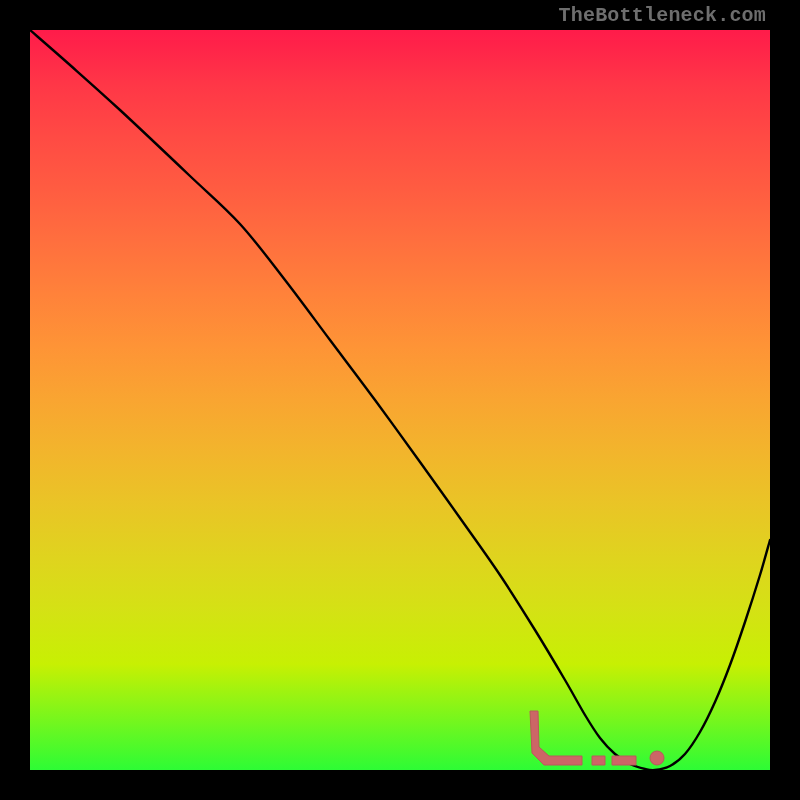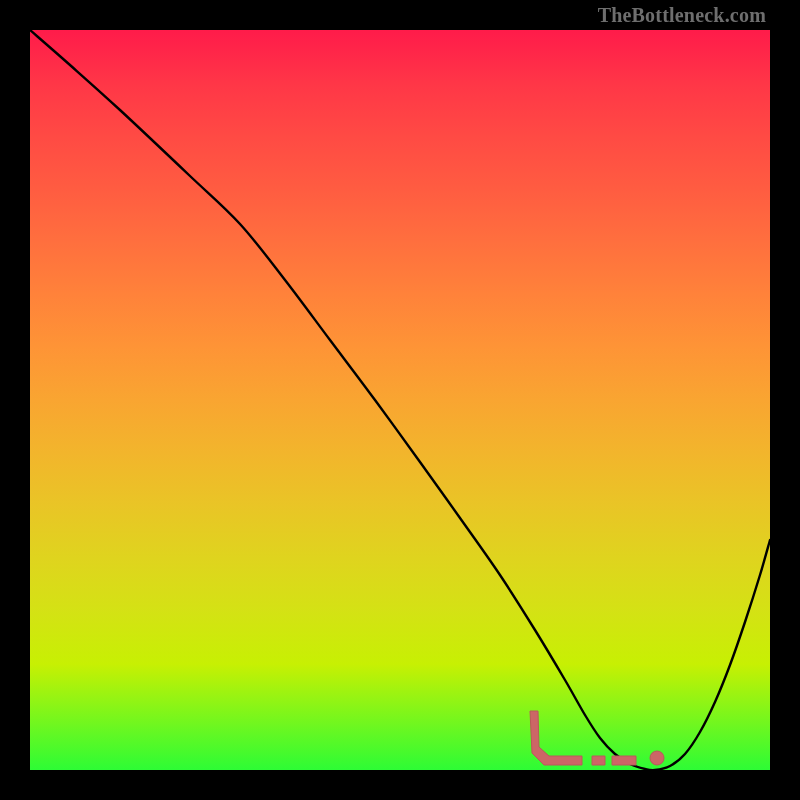--- a/index.html
+++ b/index.html
@@ -45,21 +45,21 @@
       #dfd41e 71.43%,
       #d4e214 78.57%,
       #c7f003 85.71%,
       #2dfc35 100%
     );
   }
   .watermark {
     position: absolute;
     top: 4px;
     right: 34px;
-    font-family: Liberation Serif, serif;
+    font-family: Liberation Mono, monospace;
     font-size: 20px;
     font-weight: bold;
     color: #6e6e6e;
     letter-spacing: 0.2px;
     user-select: none;
   }
   svg.curve {
     position: absolute;
     left: 0;
     top: 0;

